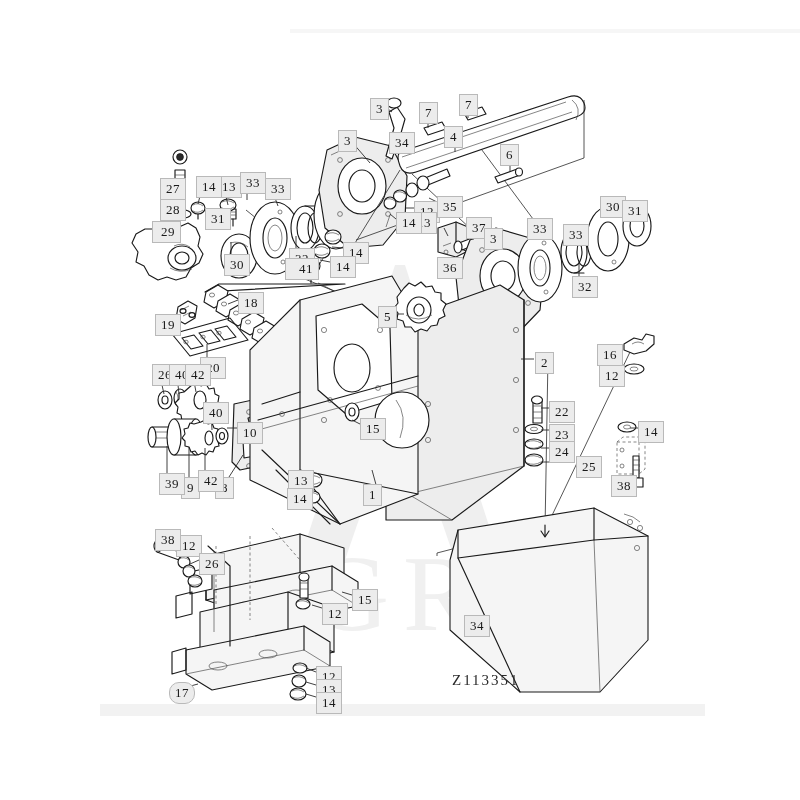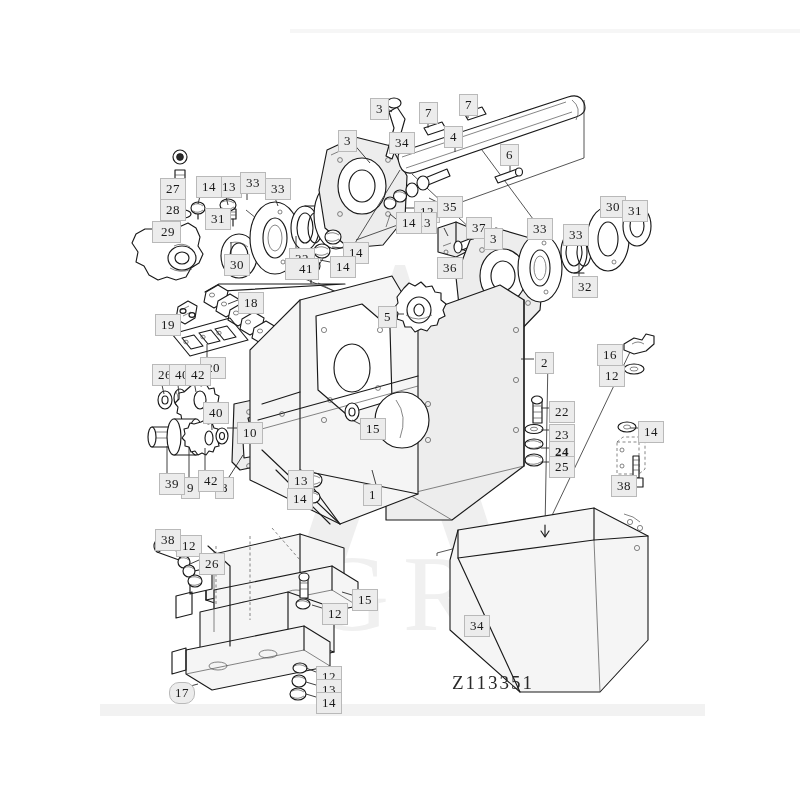--- a/index.html
+++ b/index.html
@@ -12,21 +12,21 @@
   
   .lbl{position:absolute;background:#ececec;border:1px solid #b9b9b9;
        color:#1a1a1a;font-family:"Liberation Serif",serif;
        font-size:13px;line-height:1;text-align:center;
        padding:3px 5px 4px 5px;min-width:13px;
        letter-spacing:.5px;box-sizing:border-box;
        white-space:nowrap;}
 
   
   #diagcode{position:absolute;left:452px;top:672px;
-            font-family:"Liberation Serif",serif;font-size:19px;
+            font-family:"Liberation Serif",serif;font-size:15px;
             color:#2a2a2a;letter-spacing:2px;}
 
   
   #wm{position:absolute;inset:0;pointer-events:none;}
   #wmtext{position:absolute;left:0;top:540px;width:800px;
           text-align:center;font-family:"Liberation Serif",serif;
           font-size:108px;letter-spacing:14px;color:#f0f0f0;
           font-weight:400;line-height:1;}
   
   #botband{position:absolute;left:100px;top:704px;width:605px;height:12px;
@@ -602,22 +602,22 @@
       <div class="lbl" style="left: 360px; top: 418px;">15</div>
       <div class="lbl" style="left: 352px; top: 589px;">15</div>
       <div class="lbl" style="left: 597px; top: 344px;">16</div>
       <div class="lbl" style="left: 169px; top: 682px; border-radius: 10px;">17</div>
       <div class="lbl" style="left: 238px; top: 292px;">18</div>
       <div class="lbl" style="left: 155px; top: 314px;">19</div>
       <div class="lbl" style="left: 200px; top: 357px;">20</div>
       <div class="lbl" style="left: 464px; top: 615px;">34</div>
       <div class="lbl" style="left: 549px; top: 401px;">22</div>
       <div class="lbl" style="left: 549px; top: 424px;">23</div>
-      <div class="lbl" style="left: 549px; top: 441px; font-weight: bold;">24</div>
-      <div class="lbl" style="left: 549px; top: 456px;">25</div>
+      <div class="lbl" style="left: 549px; top: 441px;">24</div>
+      <div class="lbl" style="left: 576px; top: 456px;">25</div>
       <div class="lbl" style="left: 152px; top: 364px;">26</div>
       <div class="lbl" style="left: 199px; top: 553px;">26</div>
       <div class="lbl" style="left: 160px; top: 178px;">27</div>
       <div class="lbl" style="left: 160px; top: 199px;">28</div>
       <div class="lbl" style="left: 152px; top: 221px; padding-left: 8px;">29</div>
       <div class="lbl" style="left: 224px; top: 254px;">30</div>
       <div class="lbl" style="left: 600px; top: 196px;">30</div>
       <div class="lbl" style="left: 205px; top: 208px;">31</div>
       <div class="lbl" style="left: 622px; top: 200px;">31</div>
       <div class="lbl" style="left: 289px; top: 248px;">32</div>

